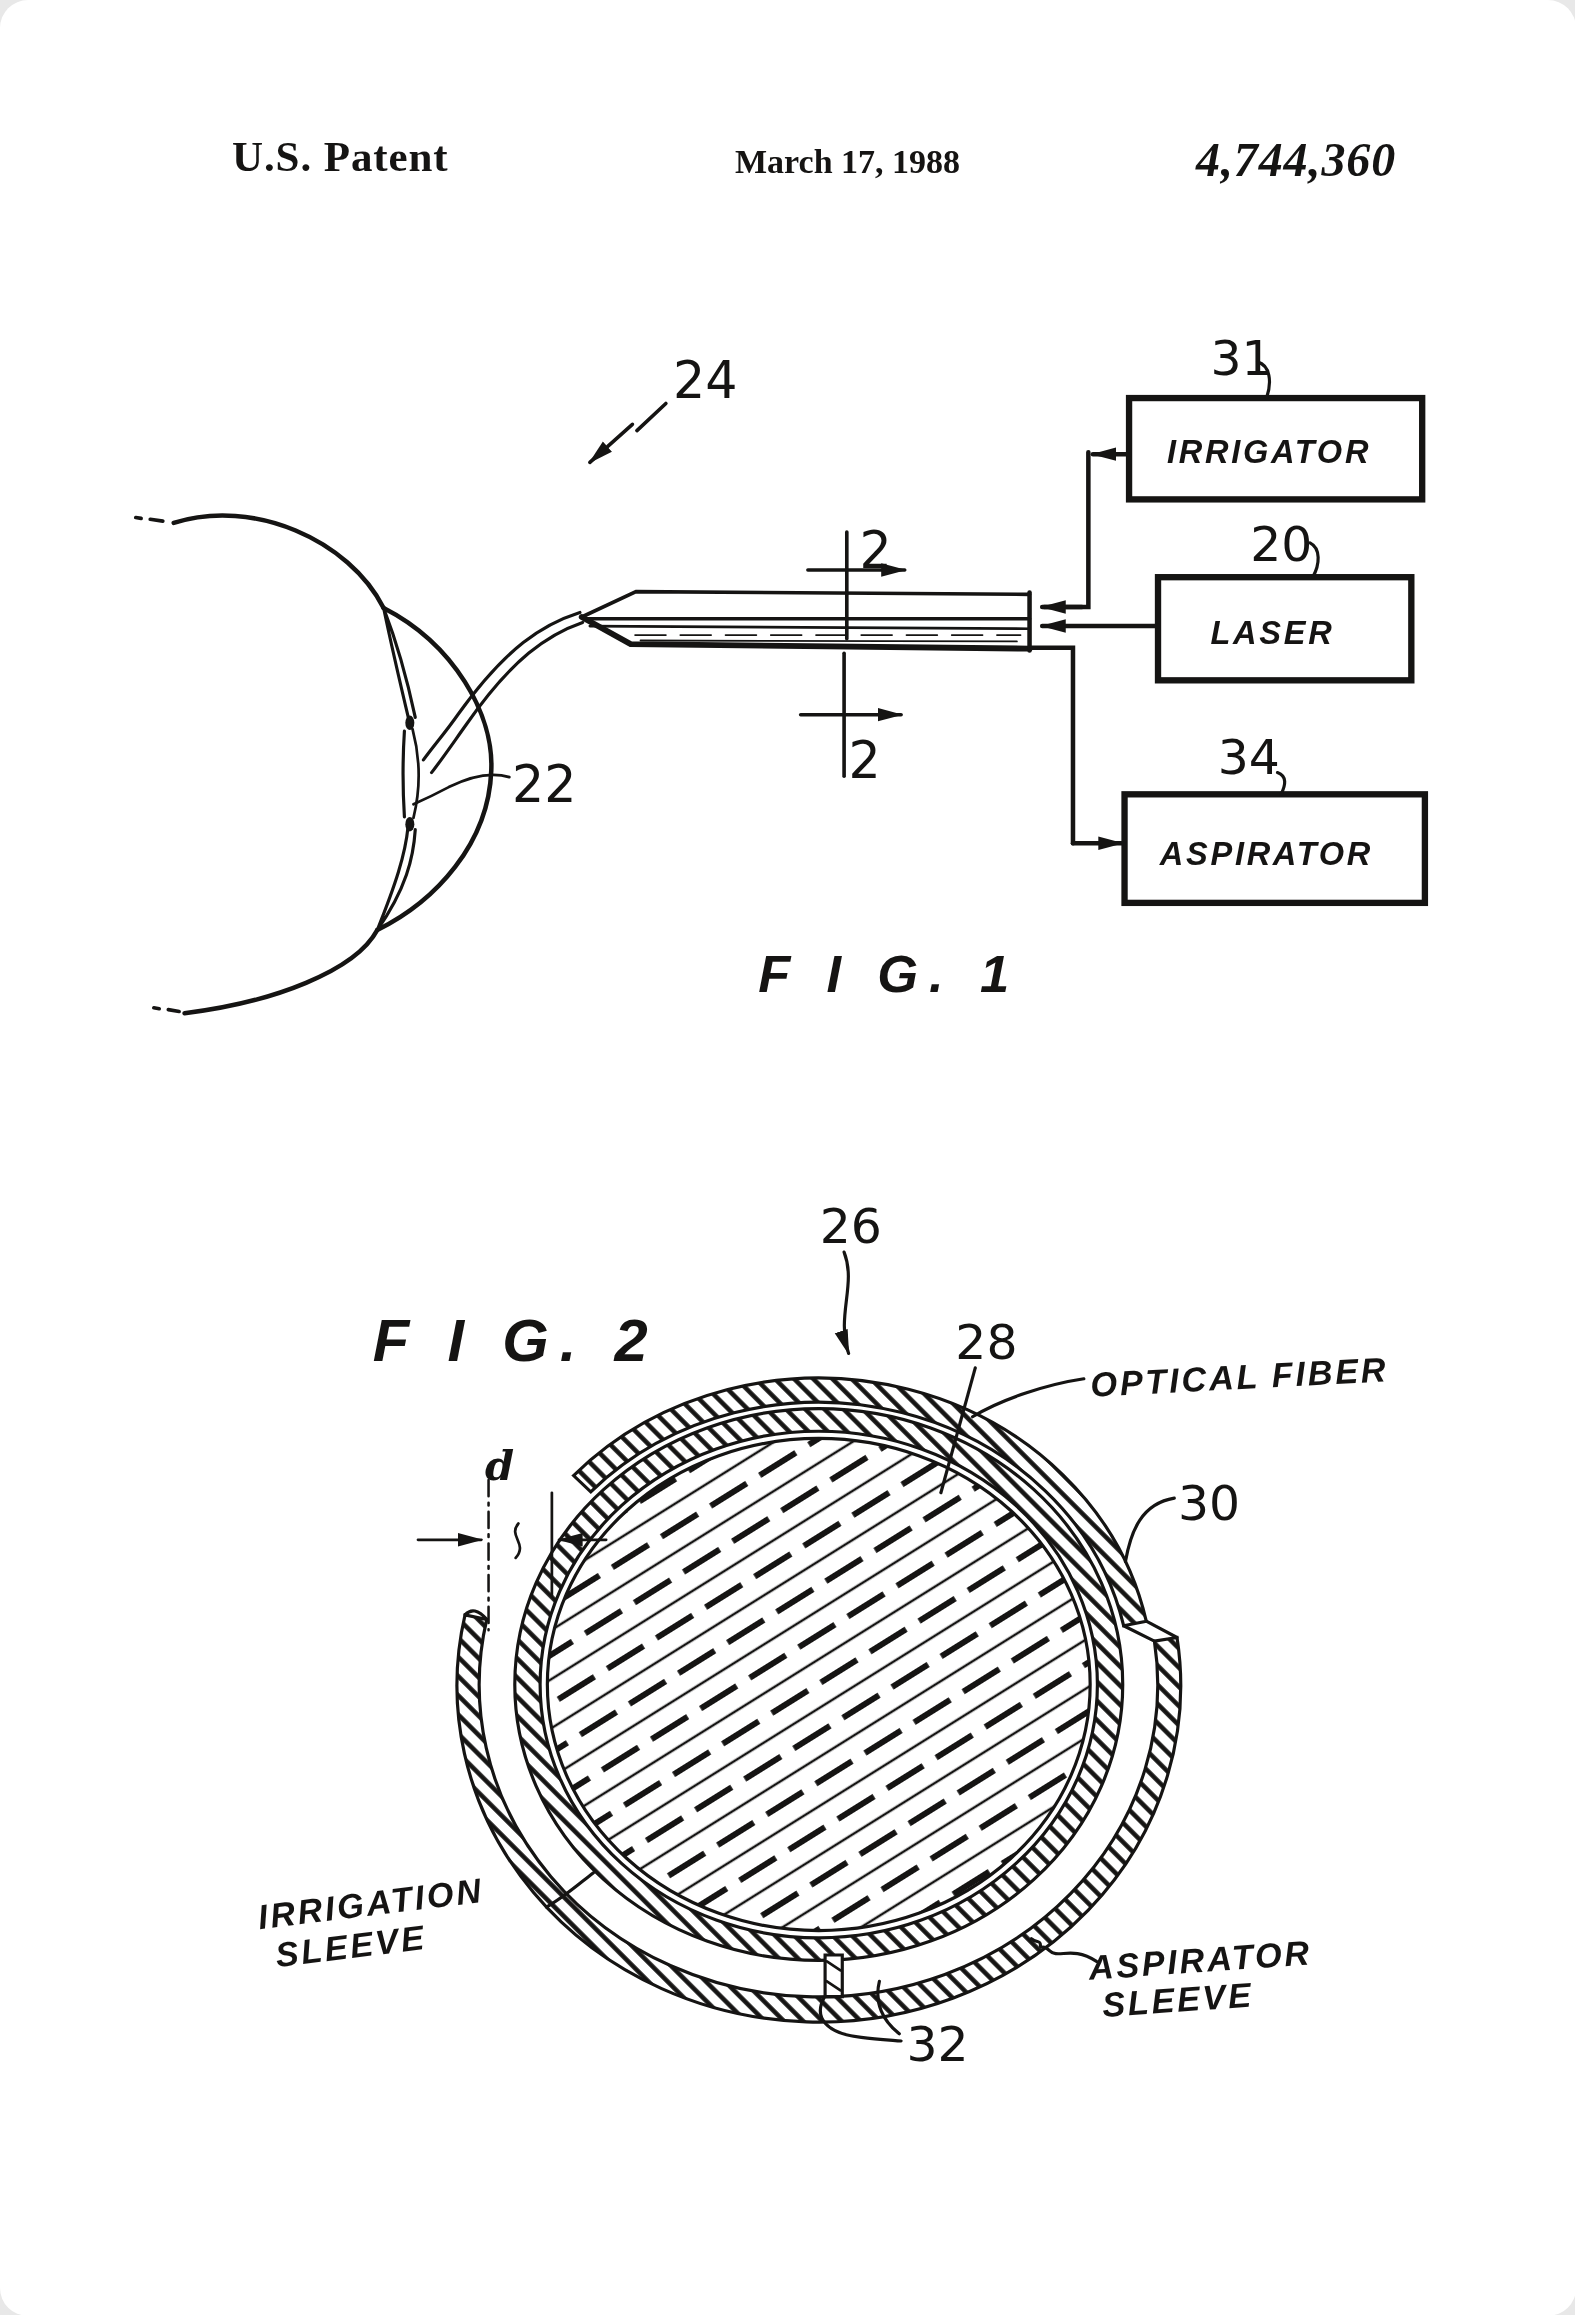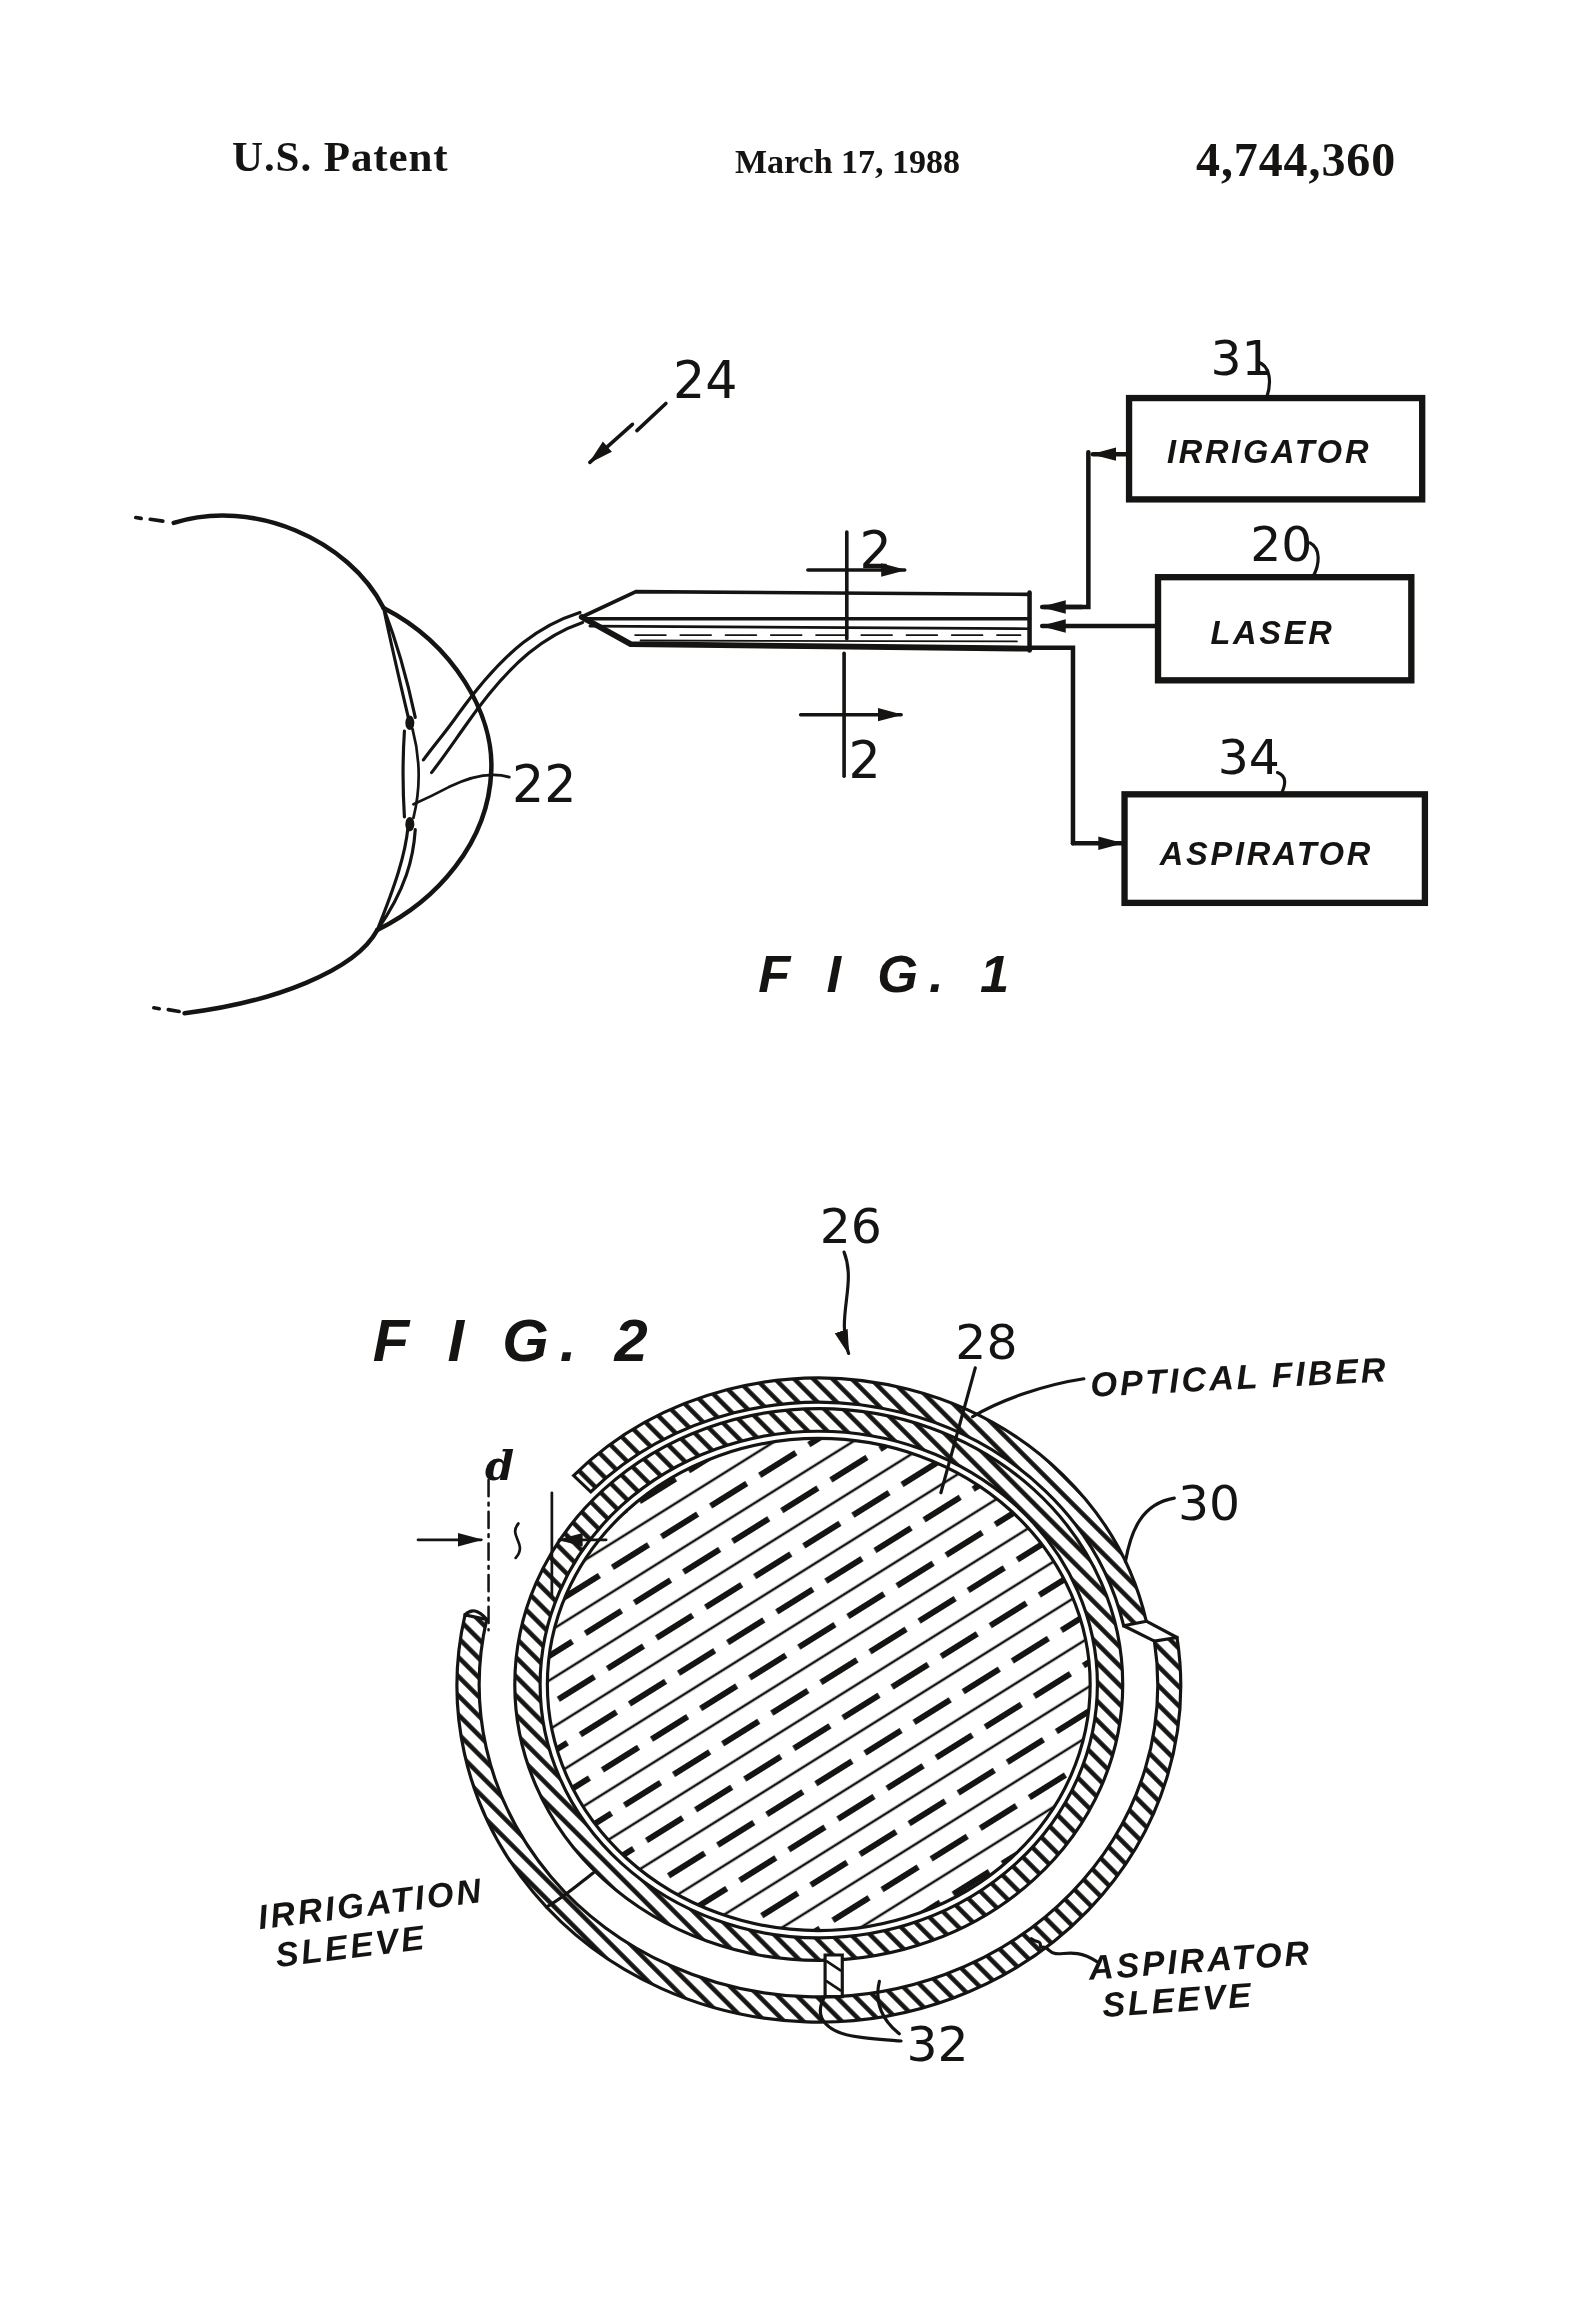--- a/index.html
+++ b/index.html
@@ -2,30 +2,31 @@
 <html style="font-size:14.5px"><head>
 <meta charset="utf-8">
 <style>
   html,body{margin:0;padding:0;background:#e8e8e8;}
   .page{
     position:relative;
     width:1576px;height:2316px;
     background:#ffffff;
     overflow:hidden;
     font-family:"Liberation Serif", serif;
+    border-radius:28px;
   }
   .hdr{
     position:absolute;
     color:#151413;
     font-weight:bold;
     white-space:nowrap;
   }
   .hdr-title{left:232px;top:132px;font-size:43px;letter-spacing:0.9px;}
   .hdr-date{left:735px;top:143px;font-size:34px;}
-  .hdr-number{left:1196px;top:132px;font-size:48px;letter-spacing:0.9px;}
+  .hdr-number{left:1196px;top:132px;font-size:48px;letter-spacing:0.9px;font-style:italic;}
   svg{position:absolute;left:0;top:0;}
   svg text{fill:#151413;}
   .num{
     font-family:"DejaVu Sans", sans-serif;
     font-size:54px;
     font-weight:500;
   }
   .num-sm{
     font-family:"DejaVu Sans", sans-serif;
     font-size:56px;

